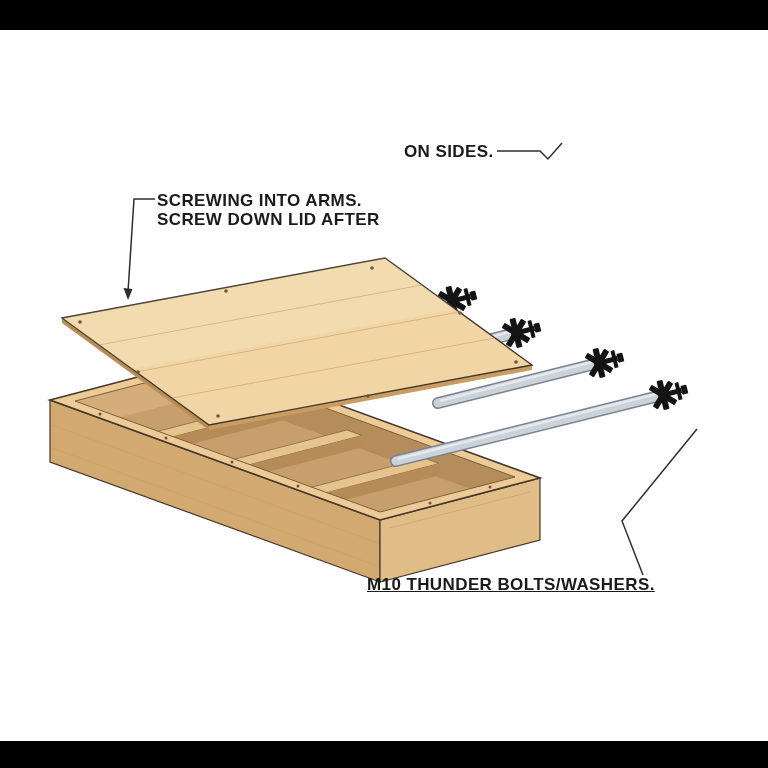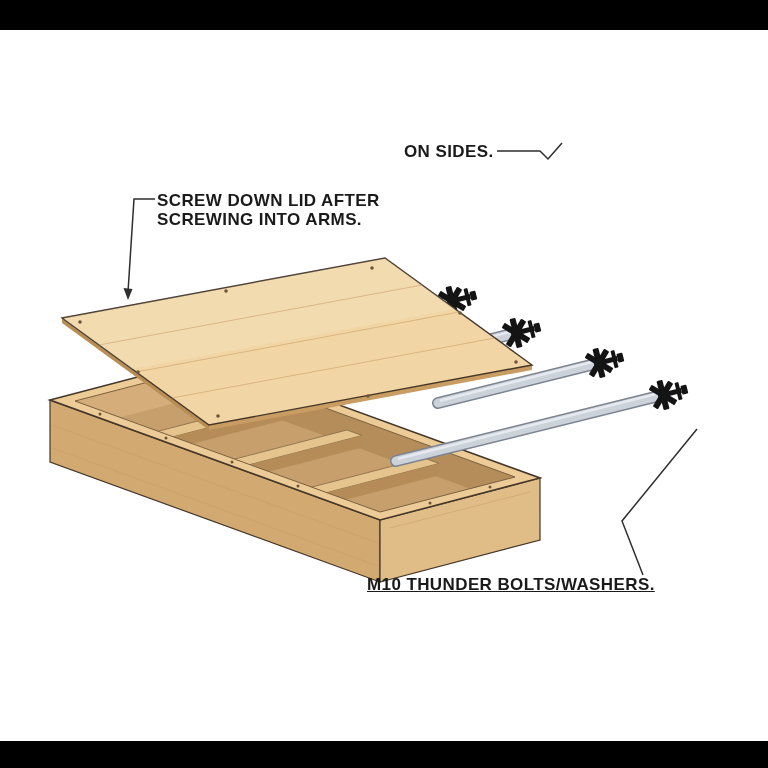--- a/index.html
+++ b/index.html
@@ -146,21 +146,21 @@
       <polyline class="ln" points="497,151 540,151 548,159 562,143"></polyline>
       <polyline class="ln" points="155,199 134,199 128,292"></polyline>
       <polygon class="arrow" points="128,300 123.5,288 132.5,289"></polygon>
       <polyline class="ln" points="643,575 622,521 697,429"></polyline>
     </g>
   </svg>
 
   <div class="label" style="left:404px;top:142px;">ON SIDES.</div>
 
   <div class="label" style="left:157px;top:191px;">
+    <div>SCREWING INTO ARMS.</div>
     <div>SCREW DOWN LID AFTER</div>
-    <div>SCREWING INTO ARMS.</div>
   </div>
 
   <div class="label" style="left:367px;top:575px;text-decoration:underline;">M10 THUNDER BOLTS/WASHERS.</div>
 
   <div class="letterbox top"></div>
   <div class="letterbox bottom"></div>
 </div>
 
 </body></html>

